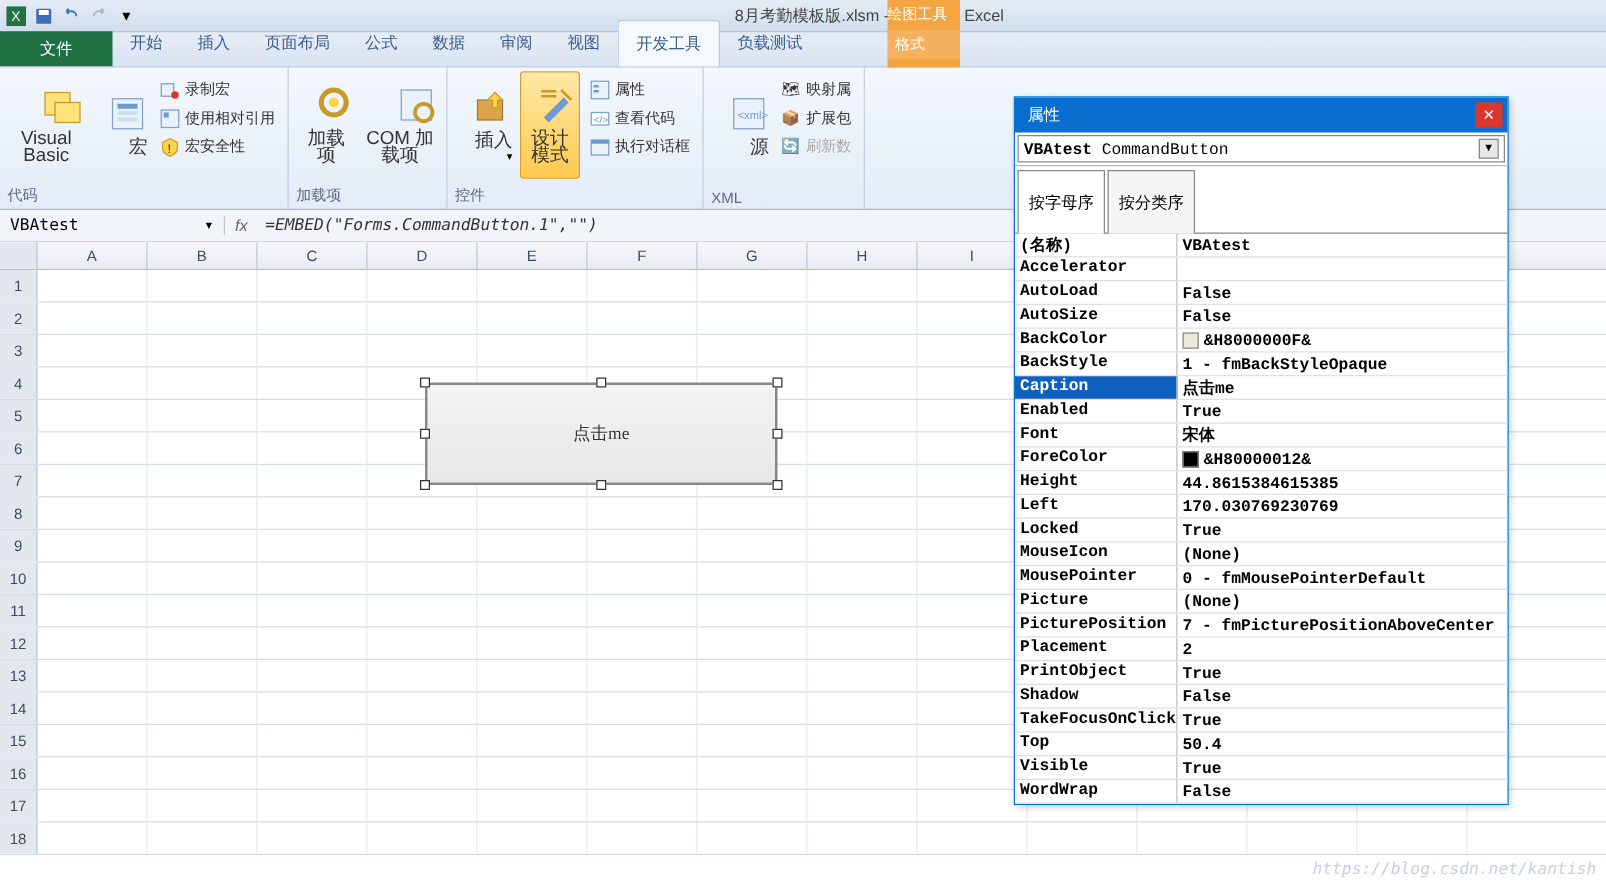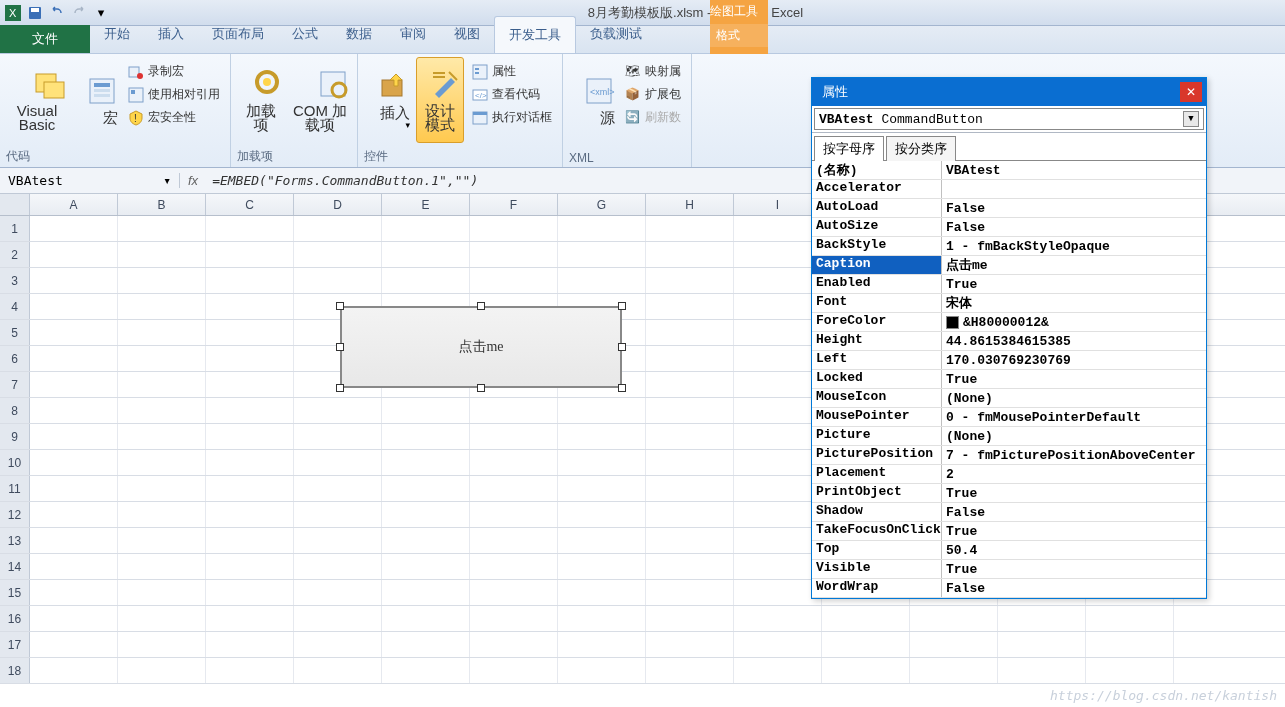--- a/index.html
+++ b/index.html
@@ -60,21 +60,21 @@
 
 
 .props-win { position: absolute; left: 811px; top: 77px; width: 396px; background: #fff; border: 1px solid #0078d7; box-shadow: 2px 2px 6px rgba(0,0,0,.2); z-index: 10; }
 .props-title { background: #0a6ed1; color: #fff; height: 28px; display: flex; align-items: center; justify-content: space-between; padding: 0 4px 0 10px; font-size: 13px; }
 .close-btn { width: 22px; height: 20px; background: #d9372b; color: #fff; display: flex; align-items: center; justify-content: center; cursor: pointer; font-size: 12px; }
 .props-object { padding: 2px; border-bottom: 1px solid #b0b8c4; display: flex; align-items: center; }
 .props-object-inner { flex: 1; background: #fff; border: 1px solid #888; padding: 2px 4px; font-family: "Courier New", monospace; font-size: 13px; display: flex; justify-content: space-between; align-items: center; }
 .props-object-inner b { font-weight: bold; }
 .dd-arrow { width: 16px; height: 16px; border: 1px solid #888; background: #e8e8e8; display: flex; align-items: center; justify-content: center; font-size: 9px; }
 .props-tabs { display: flex; padding: 2px 2px 0 2px; border-bottom: 1px solid #888; font-family: SimSun; font-size: 13px; }
-.p-tab { padding: 3px 8px; border: 1px solid #888; border-bottom: none; background: #f5f5f5; margin-right: 2px; cursor: pointer; position: relative; top: 1px; }
+.p-tab { padding: 16px 8px; border: 1px solid #888; border-bottom: none; background: #f5f5f5; margin-right: 2px; cursor: pointer; position: relative; top: 1px; }
 .p-tab.active { background: #fff; }
 .props-grid { font-family: "Courier New", monospace; font-size: 13px; }
 .p-row { display: flex; height: 19px; border-bottom: 1px solid #e0e0e0; font-weight: bold; }
 .p-name { width: 130px; padding: 0 4px; border-right: 1px solid #c0c0c0; white-space: nowrap; overflow: hidden; }
 .p-val { flex: 1; padding: 0 4px; white-space: nowrap; overflow: hidden; display: flex; align-items: center; gap: 4px; }
 .p-row.sel .p-name { background: #1060c0; color: #fff; }
 .swatch { width: 13px; height: 13px; border: 1px solid #888; display: inline-block; }
 
 .watermark { position: absolute; right: 8px; bottom: 4px; color: #c8d0db; font-size: 13px; font-style: italic; font-family: Consolas, monospace; }
 
@@ -666,20 +666,27 @@
           <span>False</span>
         </div>
       </div>
       <div class="p-row">
         <div class="p-name">AutoSize</div>
         <div class="p-val">
           <span>False</span>
         </div>
       </div>
       <div class="p-row">
+        <div class="p-name">BackColor</div>
+        <div class="p-val">
+          <span class="swatch" style="background: rgb(236, 233, 216);"></span>
+          <span>&amp;H8000000F&amp;</span>
+        </div>
+      </div>
+      <div class="p-row">
         <div class="p-name">BackStyle</div>
         <div class="p-val">
           <span>1 - fmBackStyleOpaque</span>
         </div>
       </div>
       <div class="p-row sel">
         <div class="p-name">Caption</div>
         <div class="p-val">
           <span>点击me</span>
         </div>

